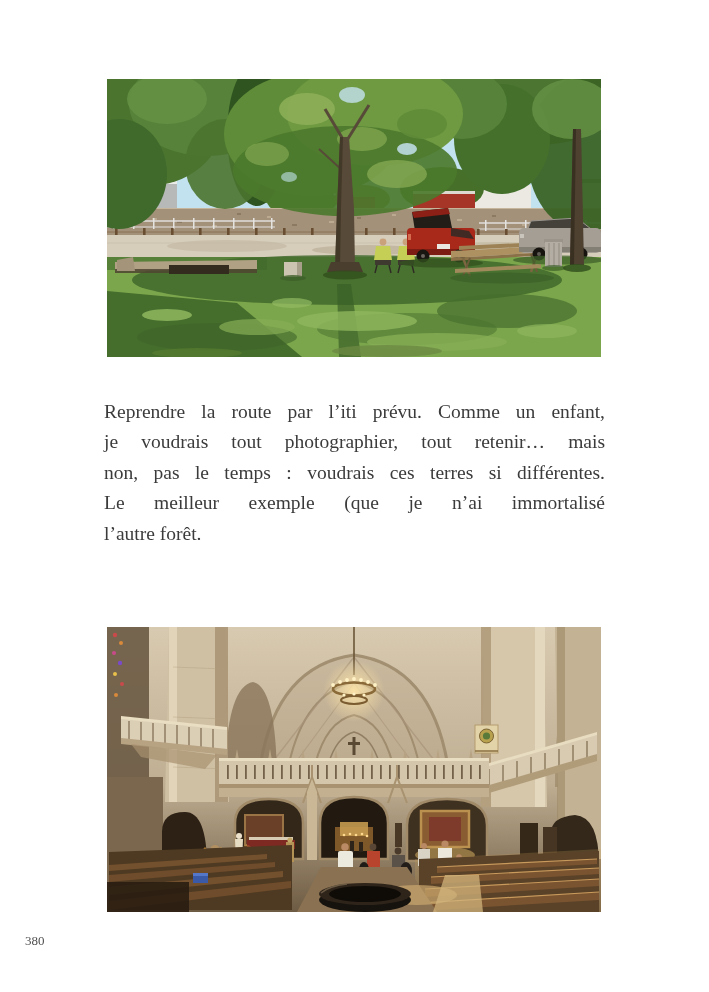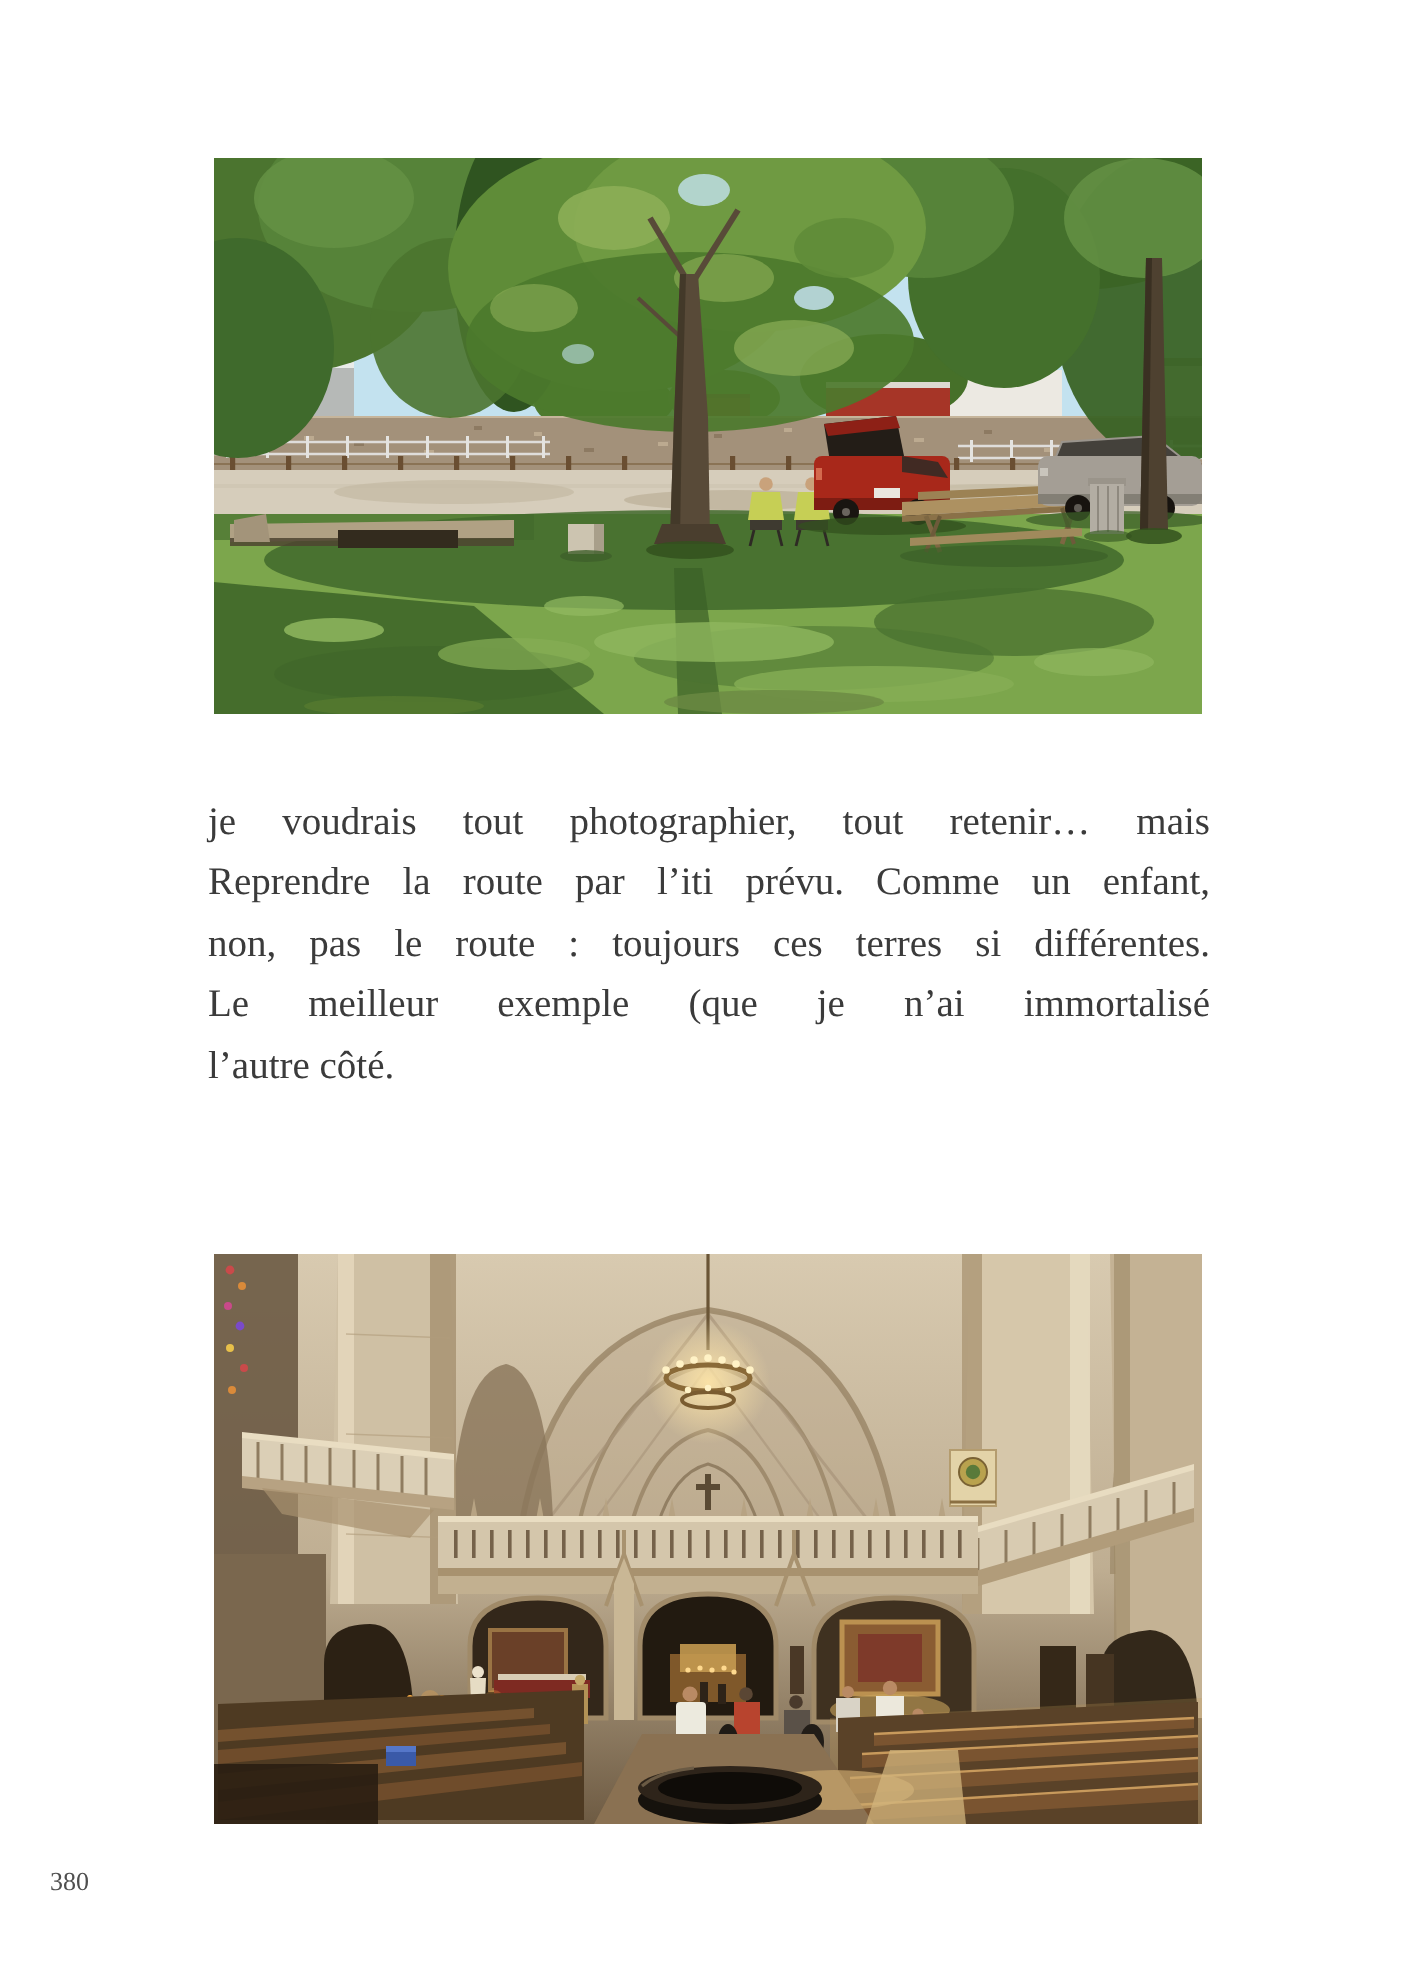--- a/index.html
+++ b/index.html
@@ -275,25 +275,25 @@
 
       <g>
         <polygon points="466,50 474,50 477,186 463,186" fill="#4e4130"></polygon>
         <polygon points="466,50 469,50 467,186 463,186" fill="#3a3022"></polygon>
         <ellipse cx="470" cy="189" rx="14" ry="4" fill="#33511d" opacity="0.85"></ellipse>
       </g>
     </svg>
   </div>
 
   <div class="body-text">
+    <div class="line">Reprendre la route par l’iti prévu. Comme un enfant,</div>
     <div class="line">je voudrais tout photographier, tout retenir… mais</div>
-    <div class="line">Reprendre la route par l’iti prévu. Comme un enfant,</div>
-    <div class="line">non, pas le route : toujours ces terres si différentes.</div>
+    <div class="line">non, pas le temps : voudrais ces terres si différentes.</div>
     <div class="line">Le meilleur exemple (que je n’ai immortalisé</div>
-    <div class="line last">l’autre côté.</div>
+    <div class="line last">l’autre forêt.</div>
   </div>
 
   <div class="photo" id="photo-church">
     <svg width="494" height="285" viewBox="0 0 494 285" xmlns="http://www.w3.org/2000/svg">
       <defs>
         <linearGradient id="churchBg" x1="0" y1="0" x2="0" y2="1">
           <stop offset="0" stop-color="#d8cab0"></stop>
           <stop offset="0.55" stop-color="#bfae92"></stop>
           <stop offset="1" stop-color="#6e5b43"></stop>
         </linearGradient>

